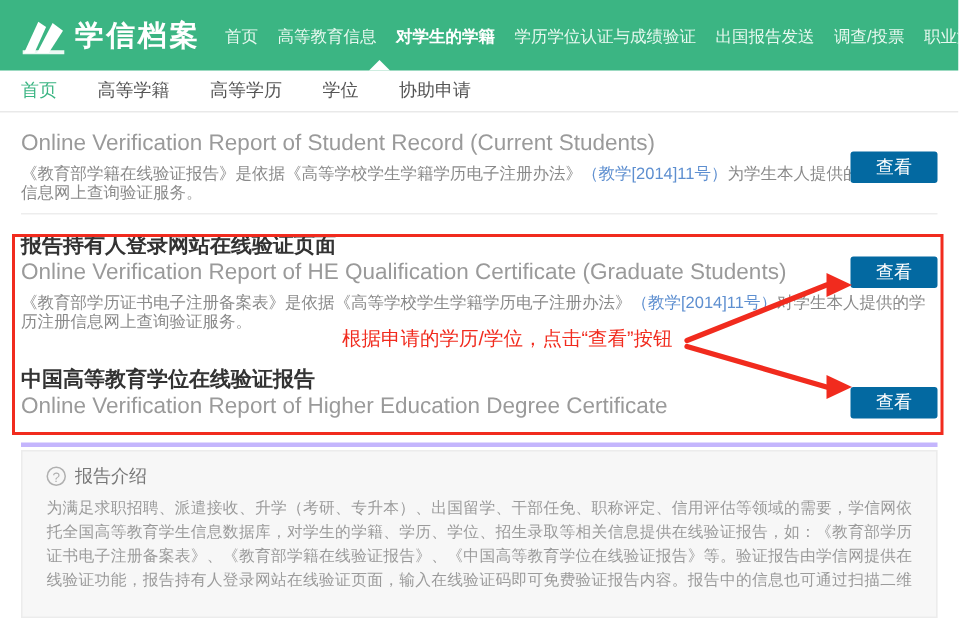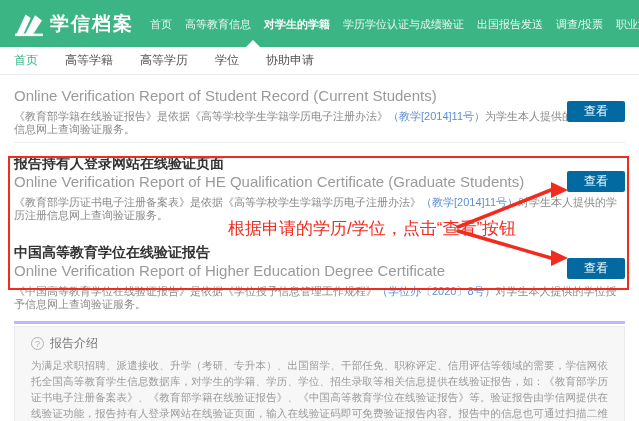--- a/index.html
+++ b/index.html
@@ -39,21 +39,21 @@
   .sec-sub { font-size:15px; color:#9a9a9a; line-height:13px; margin-bottom:8px; }
   .sec-desc { font-size:11px; color:#8a8a8a; line-height:13px; }
   .doc-link { color:#5e8fd0; }
   .view-btn { position:absolute; right:0; top:28px; width:58px; height:21px; background:#0369a1;
     color:#fff; font-size:12px; border:none; border-radius:2px; cursor:pointer; line-height:21px; text-align:center; }
   .sec-1 .view-btn { top:26px; }
 
   
   .red-rect { position:absolute; left:8px; top:156px; width:621px; height:134px;
     border:2px solid #f12b1e; pointer-events:none; z-index:5; }
-  .red-note { position:absolute; left:228px; top:217px; color:#f12b1e; font-size:17px;
+  .red-note { position:absolute; left:228px; top:217px; color:#f12b1e; font-size:13px;
     z-index:6; pointer-events:none; white-space:nowrap;text-align:center; }
   .arrows { position:absolute; left:0; top:0; width:639px; height:421px; pointer-events:none; z-index:6; }
 
   
   .intro-box { margin:2px 14px 0; background:#f7f7f7; border:1px solid #ececec; padding:8px 16px; }
   .intro-head { display:flex; align-items:center; gap:6px; font-size:12px; color:#777; margin-bottom:5px; }
   .q-icon { width:13px; height:13px; border:1px solid #b0b0b0; border-radius:50%; color:#b0b0b0;
     font-size:9px; line-height:12px; text-align:center; flex:0 0 auto; }
   .intro-text { font-size:10.5px; color:#9b9b9b; line-height:16px; text-align:justify;
     max-height:66px; overflow:hidden; margin-bottom:6px; }
@@ -102,21 +102,20 @@
   <section class="section sec-2">
     <div class="sec-title">报告持有人登录网站在线验证页面</div>
     <div class="sec-sub">Online Verification Report of HE Qualification Certificate (Graduate Students)</div>
     <div class="sec-desc"><span>《教育部学历证书电子注册备案表》是依据《高等学校学生学籍学历电子注册办法》</span><a class="doc-link">（教学[2014]11号）</a><span>对学生本人提供的学历注册信息网上查询验证服务。</span></div>
     <button class="view-btn">查看</button>
   </section>
 
   <section class="section sec-3">
     <div class="sec-title">中国高等教育学位在线验证报告</div>
     <div class="sec-sub">Online Verification Report of Higher Education Degree Certificate</div>
-    <div class="sec-desc"><span>《中国高等教育学位在线验证报告》是依据《学位授予信息管理工作规程》</span><a class="doc-link">（学位办〔2020〕8号）</a><span>对学生本人提供的学位授予信息网上查询验证服务。</span></div>
     <button class="view-btn">查看</button>
   </section>
 
 </main>
 
 <section class="intro-box">
   <div class="intro-head">
     <span class="q-icon">?</span>
     <span>报告介绍</span>
   </div>

